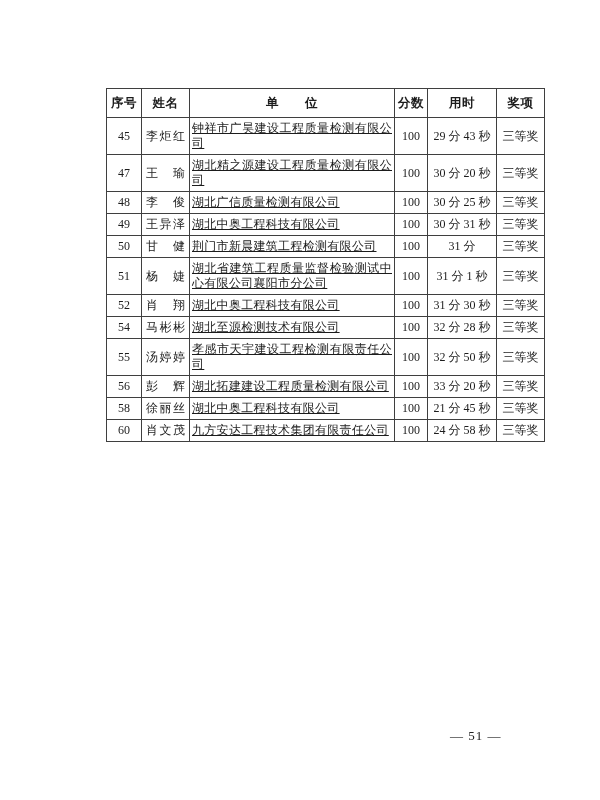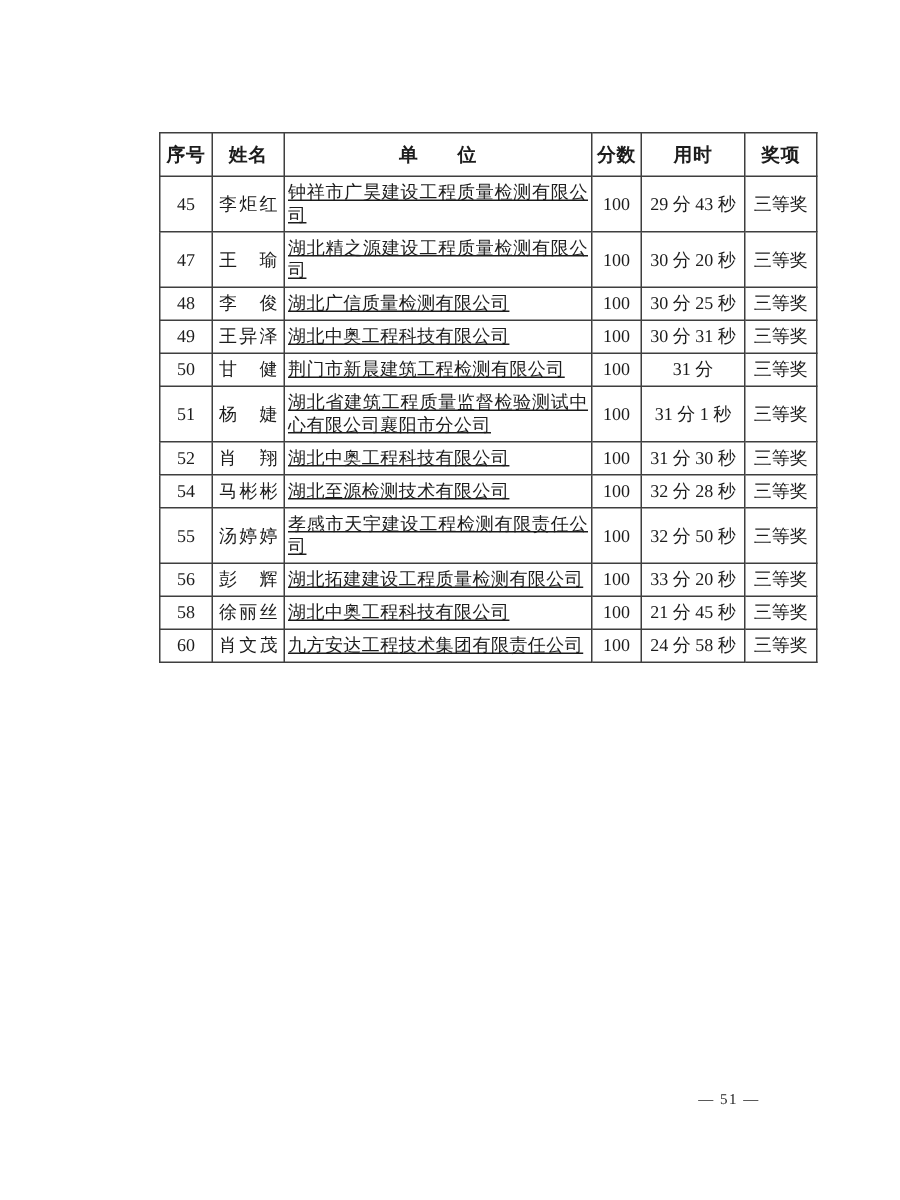--- a/index.html
+++ b/index.html
@@ -63,22 +63,21 @@
     padding: 3px 4px;
   }
   td.cell-time, td.cell-score, td.cell-index {
     white-space: nowrap;
   }
   .page-number {
     position: absolute;
     top: 728px;
     left: 450px;
     width: 72px;
-    text-align: center;
-    font-size: 10px;
+    font-size: 13px;
     letter-spacing: 1px;
     color: #222222;
   }
 </style>
 </head>
 <body>
 
 <div class="page">
 
   <table class="results-table">

